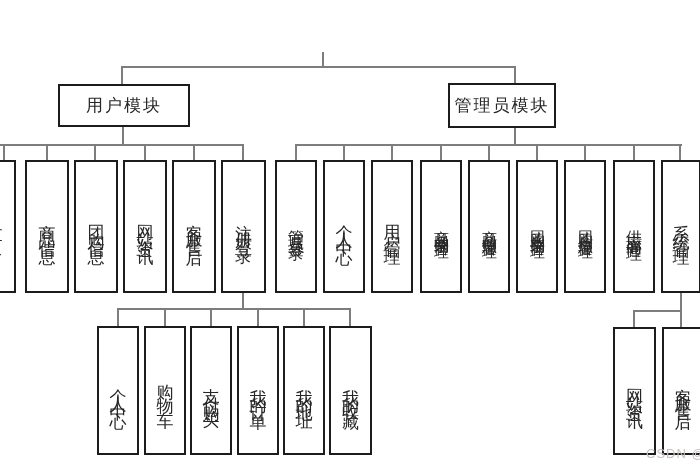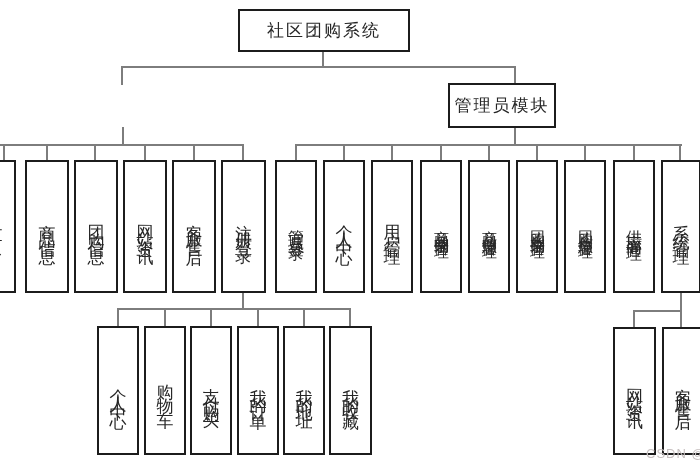--- a/index.html
+++ b/index.html
@@ -65,22 +65,22 @@
   <div class="ln vl" style="left:164px;top:309px;height:17px"></div>
   <div class="ln vl" style="left:210px;top:309px;height:17px"></div>
   <div class="ln vl" style="left:257px;top:309px;height:17px"></div>
   <div class="ln vl" style="left:303px;top:309px;height:17px"></div>
   <div class="ln vl" style="left:349px;top:309px;height:17px"></div>
 
   <div class="ln vl" style="left:680px;top:293px;height:34px"></div>
   <div class="ln hl" style="left:633px;top:310px;width:49px"></div>
   <div class="ln vl" style="left:633px;top:311px;height:16px"></div>
 
-  <div class="node hnode" style="left:238px;top:9px;width:172px;height:43px">社区团购系统</div>
 
+  <div class="node hnode" style="left:58px;top:84px;width:132px;height:43px">用户模块</div>
   <div class="node hnode" style="left:448px;top:83px;width:108px;height:45px">管理员模块</div>
 
   <div class="node v c2" style="left:-28px;top:160px;width:44px;height:133px">
       <span>首页</span>
     </div>
   <div class="node v c4" style="left:25px;top:160px;width:44px;height:133px">
       <span>商品信息</span>
     </div>
   <div class="node v c4" style="left:74px;top:160px;width:44px;height:133px">
       <span>团购信息</span>

